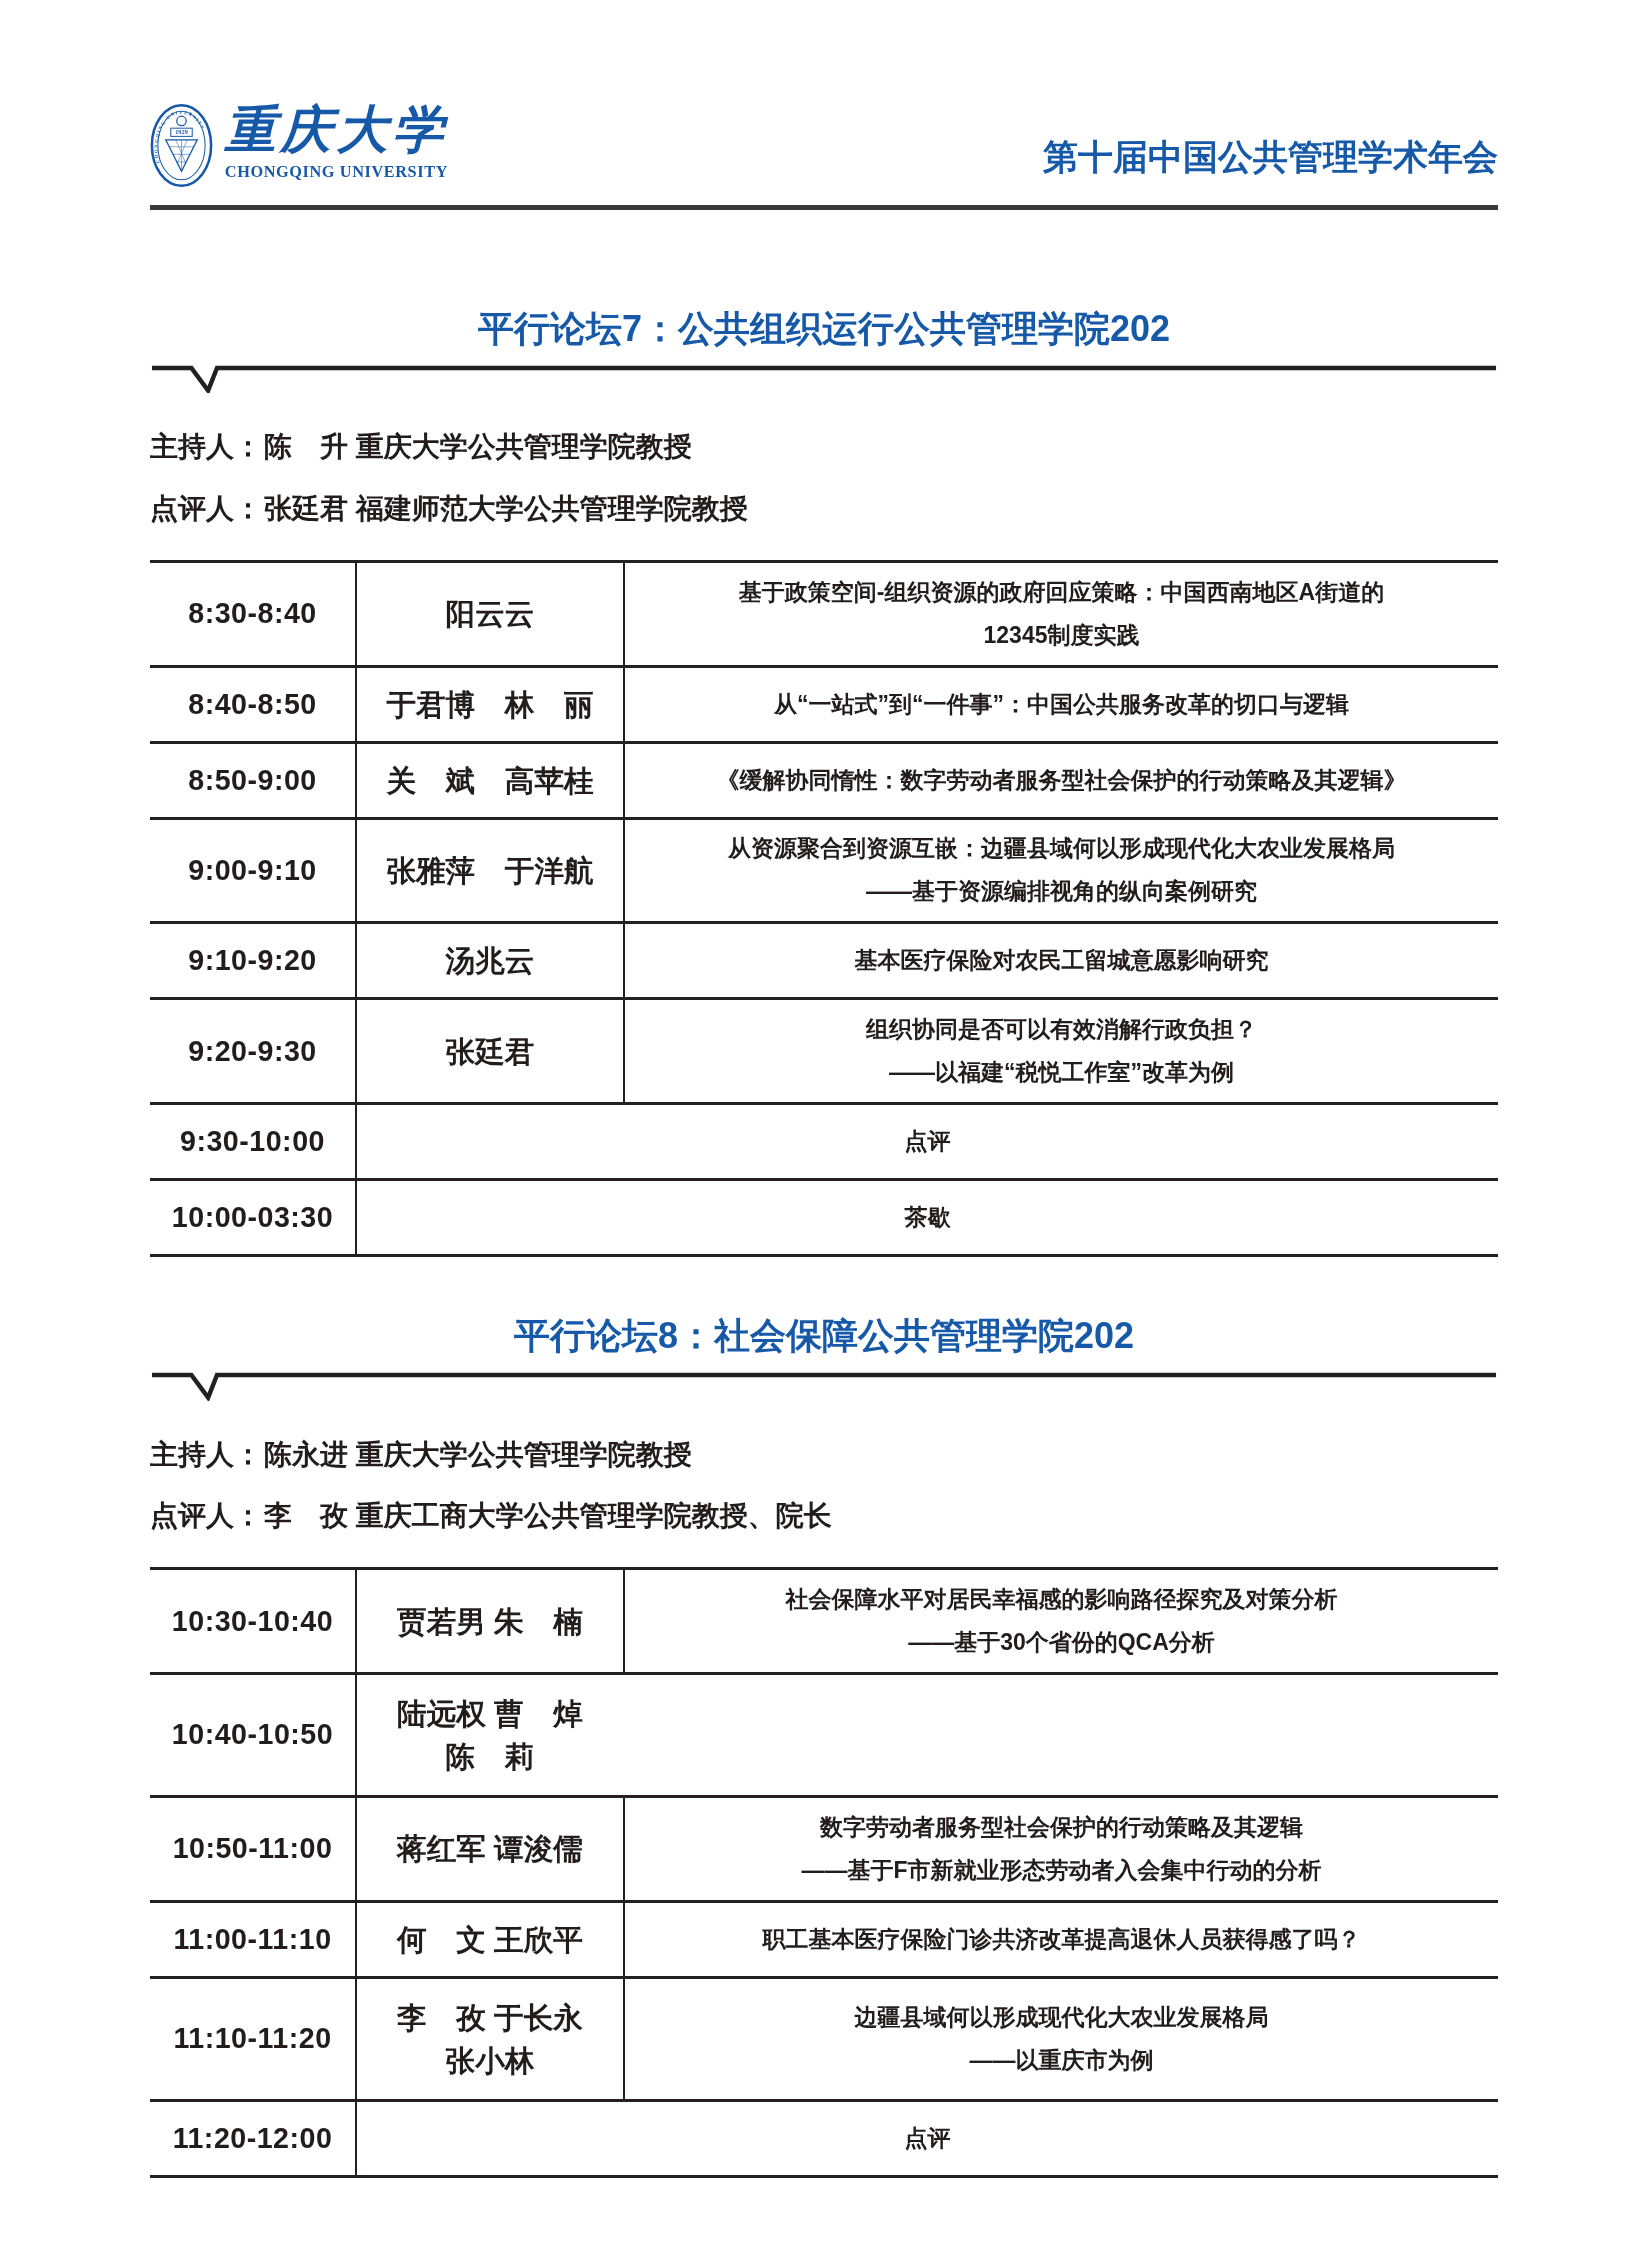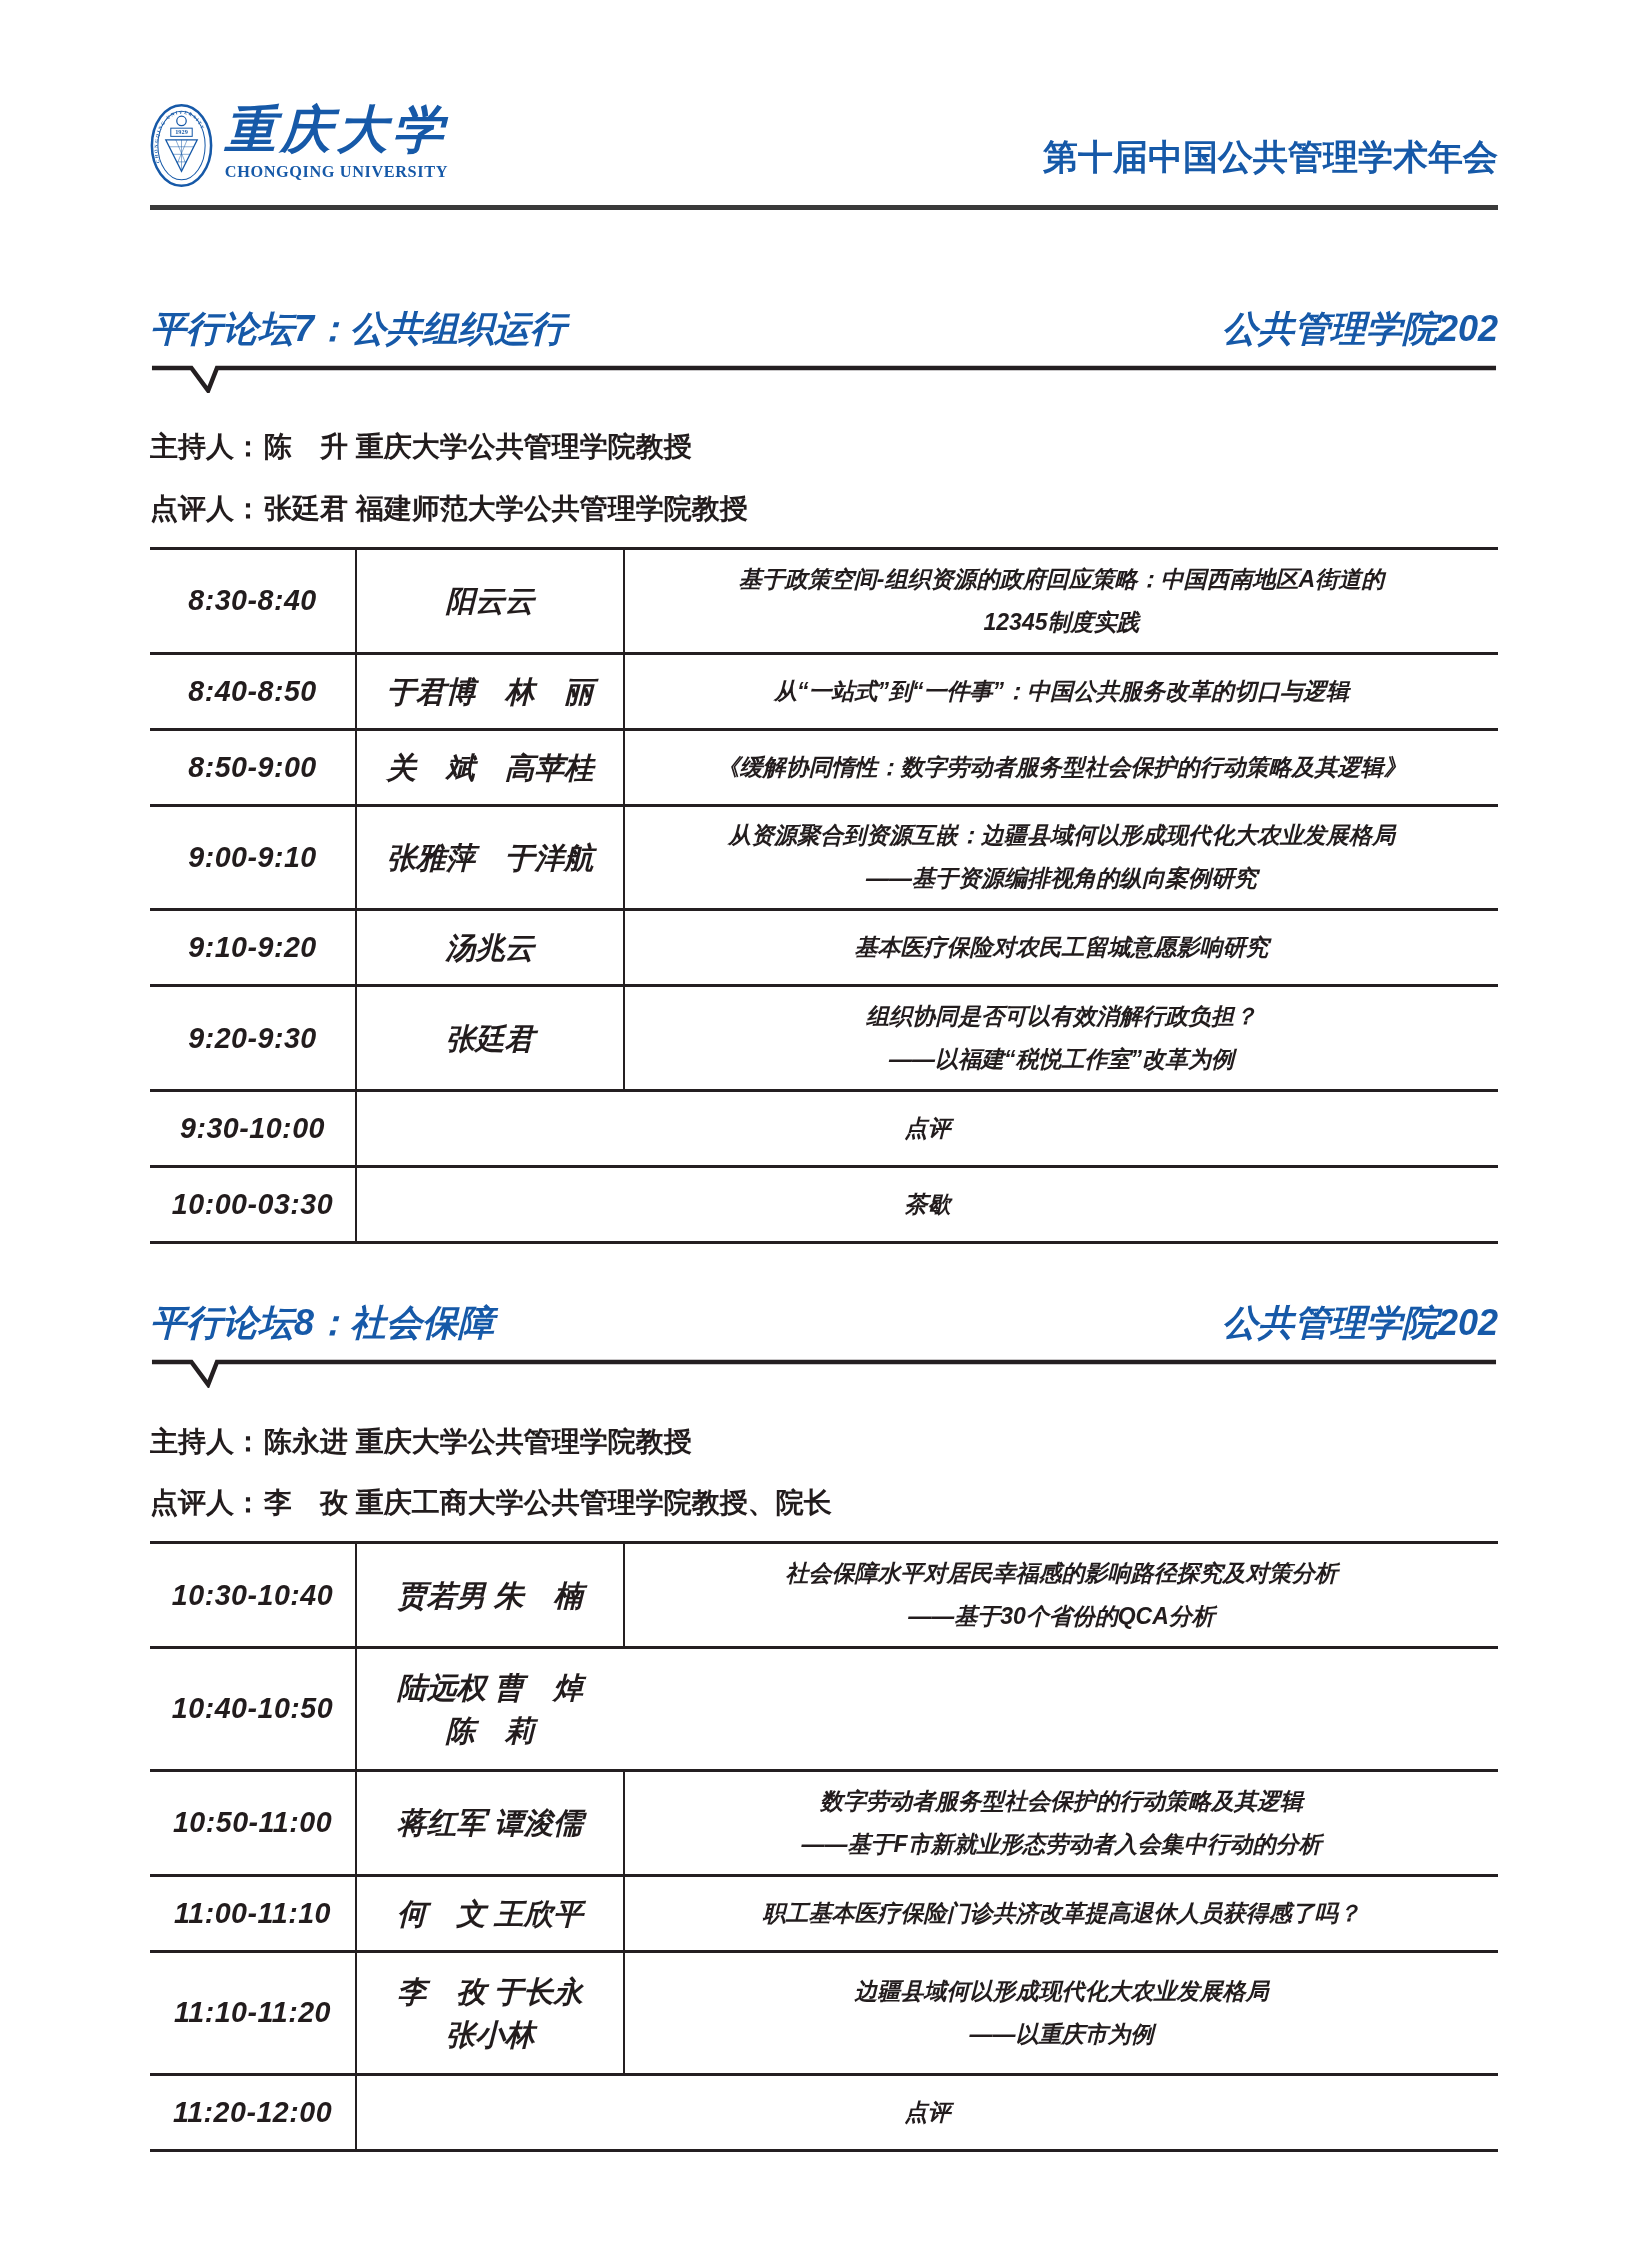--- a/index.html
+++ b/index.html
@@ -20,31 +20,31 @@
   .logo{display:flex;align-items:flex-start;gap:11.8px;color:var(--brand_blue);}
   .seal{width:63px;height:87px;flex:0 0 auto;}
   .logo-cn{font-family:"Liberation Serif","DejaVu Serif",serif;font-style:italic;font-weight:bold;
     font-size:51px;line-height:57px;letter-spacing:4.9px;color:var(--brand_blue);}
   .logo-en{font-family:"Liberation Serif","DejaVu Serif",serif;font-weight:bold;
     font-size:16.3px;letter-spacing:0.6px;margin-top:3px;color:var(--brand_blue);}
   .conf-title{font-size:35px;font-weight:800;color:var(--brand_blue);padding-bottom:7.9px;white-space:nowrap;}
   .dark-rule{height:4.9px;background:var(--rule_dark);margin-top:15.8px;}
 
   
-  .sec-head{display:flex;justify-content:space-between;align-items:baseline;margin-top:95px;font-style:italic;}
+  .sec-head{display:flex;justify-content:center;align-items:baseline;margin-top:95px;}
   .sec2 .sec-head{margin-top:55px;}
   .sec-title,.sec-venue{font-size:36px;font-weight:800;color:var(--brand_blue);white-space:nowrap;}
   .notch{display:block;margin-top:9.9px;width:100%;height:29.6px;color:var(--table_border);}
 
   .meta{font-size:28px;font-weight:700;margin-top:35px;color:var(--text_dark);}
   .meta + .meta{margin-top:23.6px;}
   .meta-label{margin-right:2px;}
 
   
-  .ptable{margin-top:19px;border-top:3.9px solid var(--table_border);border-bottom:3.9px solid var(--table_border);font-style:italic;}
+  .ptable{margin-top:32px;border-top:3.9px solid var(--table_border);border-bottom:3.9px solid var(--table_border);}
   .trow{display:grid;grid-template-columns:205px 268px 1fr;border-bottom:3.9px solid var(--table_border);}
   .trow:last-child{border-bottom:none;}
   .trow.merged{grid-template-columns:205px 1fr;}
   .cell{display:flex;flex-direction:column;justify-content:center;align-items:center;
     text-align:center;padding:7.9px 5.9px;box-sizing:border-box;}
   .cell.names,.cell.title{border-left:2px solid var(--table_border);}
   .cell.title{padding:7.9px 17.7px;}
   .r1{min-height:73px;}
   .r2{min-height:100px;}
   .r3{min-height:120px;}

